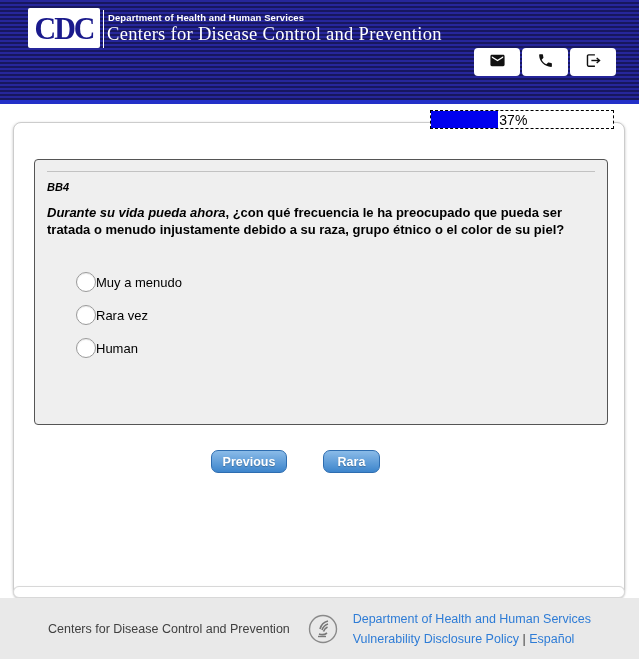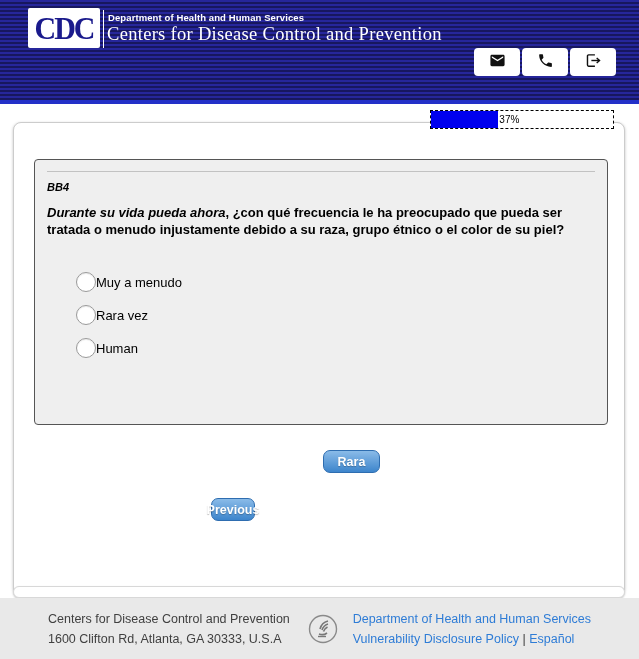--- a/index.html
+++ b/index.html
@@ -52,21 +52,21 @@
   }
 
   
   .progress {
     position:absolute; left:430px; top:110px; width:184px; height:19px;
     border:1px dashed #000000; background:#ffffff;
     display:flex; align-items:stretch; z-index:5;
   }
   .progress-fill { background:#0000ee; height:100%; }
   .progress-label {
-    font-size:10px; color:#000; align-self:center; padding-left:1px; white-space:nowrap;
+    font-size:14px; color:#000; align-self:center; padding-left:1px; white-space:nowrap;
   }
 
   
   .q-panel {
     position:absolute; left:20px; top:36px; width:574px; height:266px;
     background:#efefef; border:1px solid #555555; border-radius:4px;
     padding:11px 12px;
   }
   .q-topline { height:1px; background:#c2c2c2; margin-bottom:9px; }
   .q-id { font-size:11px; font-weight:bold; font-style:italic; color:#000; margin-bottom:11px; }
@@ -83,21 +83,21 @@
 
   
   .nav-btn {
     position:absolute; height:23px; border-radius:7px; cursor:pointer;
     background:linear-gradient(#8abbe8, #3d85cc);
     border:1px solid #2e6db0; color:#ffffff; font-weight:bold; font-size:12.5px;
     font-family:"Liberation Sans", sans-serif;
     text-shadow:0 1px 1px rgba(0,0,0,0.25);
     display:flex; align-items:center; justify-content:center;
   }
-  .btn-prev { left:197px; top:327px; width:44px;margin-top:48px; }
+  .btn-prev { left:197px; top:327px; width:76px; }
   .btn-next { left:309px; top:327px; width:57px; }
 
   
   .footer {
     position:absolute; left:0; top:598px; width:639px; height:61px;
     background:#e9e9e9; display:flex; align-items:center;
   }
   .f-left { margin-left:48px; color:#404040; font-size:12.5px; line-height:20px; }
   .f-right { margin-left:auto; margin-right:48px; display:flex; align-items:center; gap:14px; }
   .hhs-logo { width:32px; height:32px; }
@@ -174,21 +174,20 @@
 
     <button class="nav-btn btn-prev">Previous</button>
     <button class="nav-btn btn-next">Rara</button>
   </div>
 
   <div class="strip-card"></div>
 
   <div class="footer">
     <div class="f-left">
       <div>Centers for Disease Control and Prevention</div>
-      <div>1600 Clifton Rd, Atlanta, GA 30333, U.S.A</div>
     </div>
     <div class="f-right">
       <span class="hhs-logo">
         <svg viewBox="0 0 32 32" width="32" height="32" fill="none" stroke="#8a8a8a" stroke-width="1.4">
           <circle cx="16" cy="16" r="13.5"></circle>
           <path d="M21 8 c-4 1 -7 4 -8 8 M21 11 c-3 1 -5 3 -6 6 M20.5 14 c-2 1 -3.5 2.5 -4 4.5 M12 21 c2.5 1 6 .5 8 -1" stroke="#777" stroke-width="1.6"></path>
           <path d="M11 23.5 h8" stroke="#777" stroke-width="1.4"></path>
         </svg>
       </span>
       <div class="f-links">

